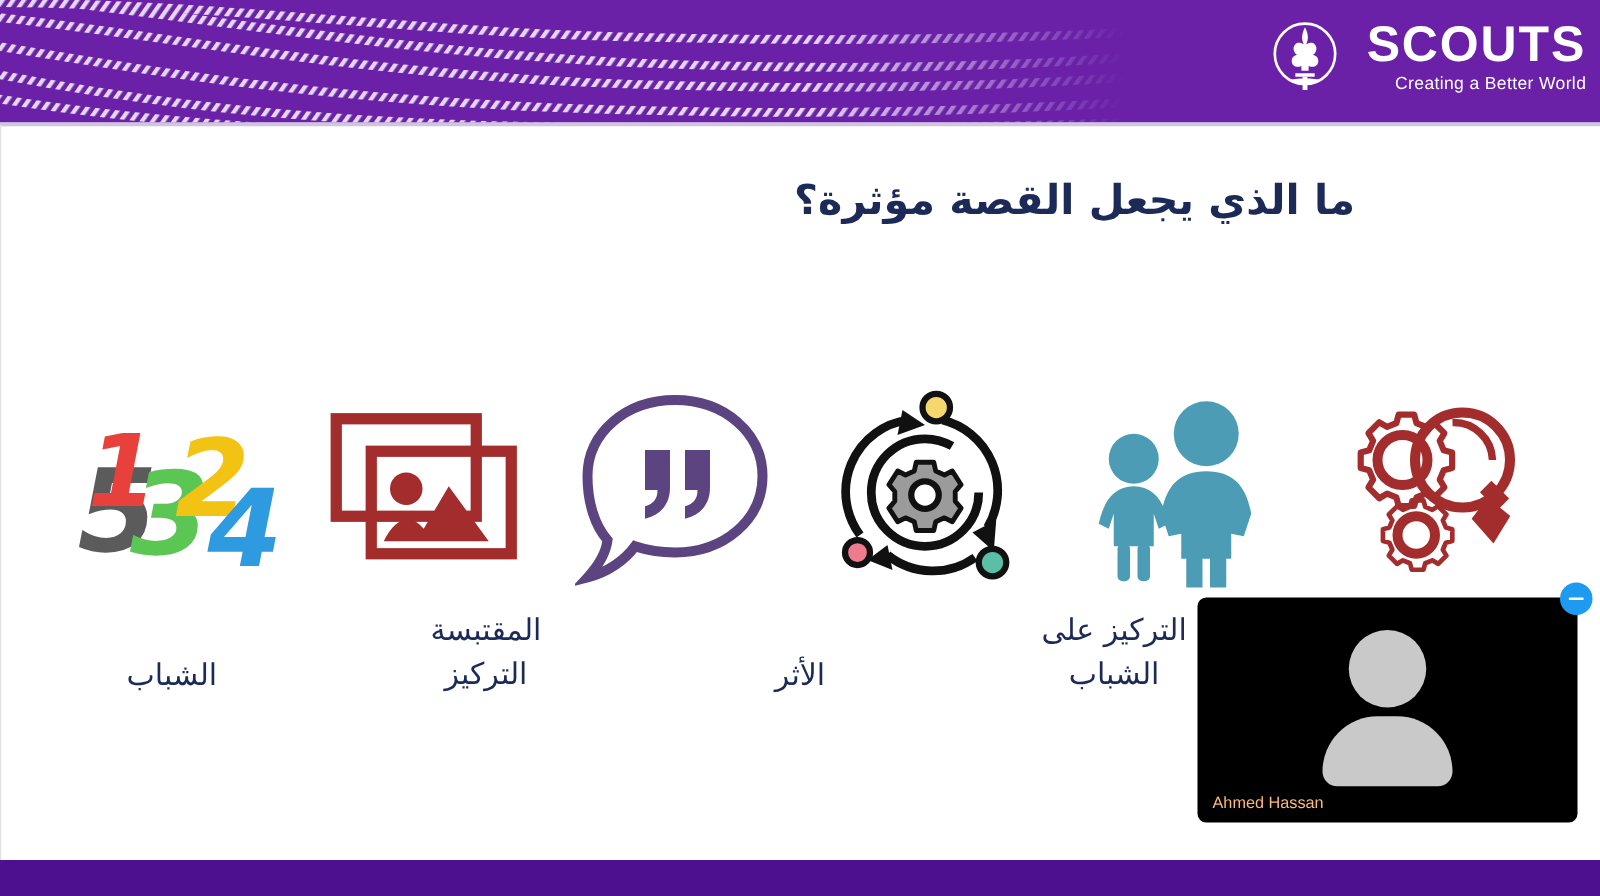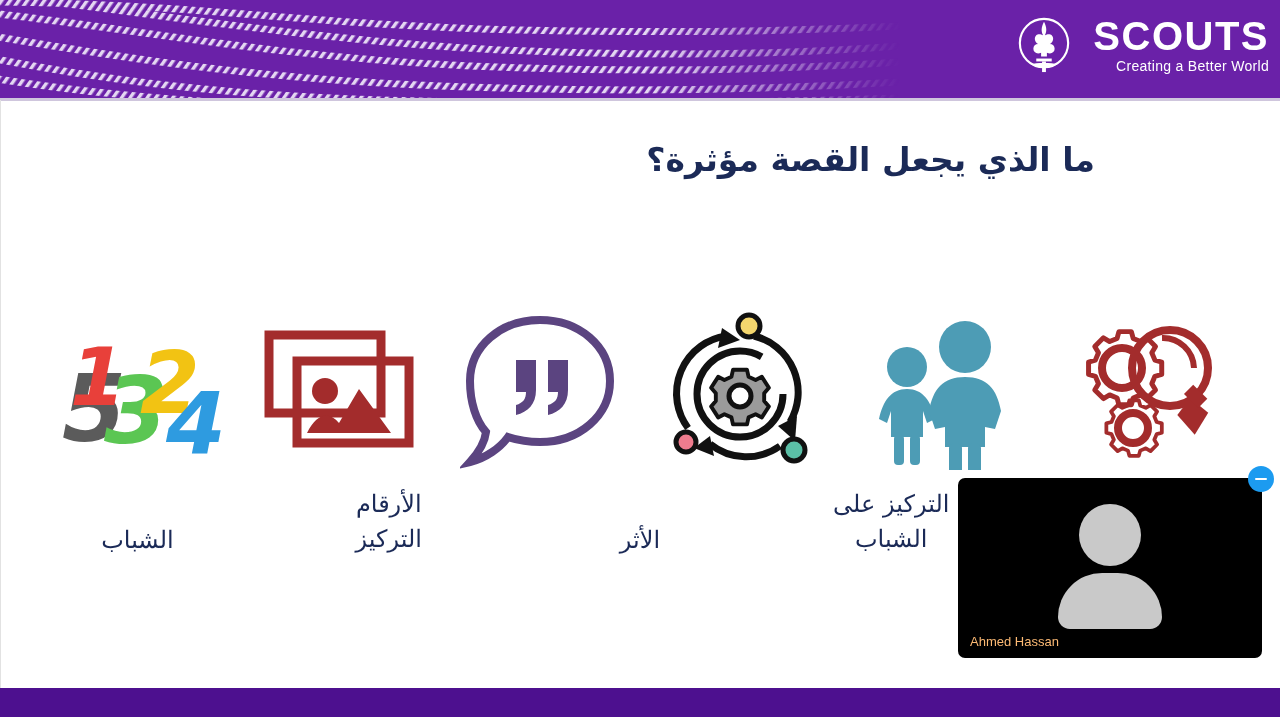--- a/index.html
+++ b/index.html
@@ -43,21 +43,21 @@
     color: #ffffff; font-size: 40px; font-weight: bold;
     letter-spacing: 1.5px; line-height: 40px;
     font-family: "Liberation Sans", sans-serif;
   }
   .logo-tag {
     color: #ffffff; font-size: 14px; line-height: 17px;
     letter-spacing: 0.3px; margin-top: 2px; margin-left: 31px;
   }
   
   .title {
-    position: absolute; top: 140px; right: 185px;
+    position: absolute; top: 140px; right: 196px;
     color: #1B2A57; font-size: 33px; font-weight: bold;
     direction: rtl; text-align: right;
     font-family: "DejaVu Sans", sans-serif;
     white-space: nowrap;
   }
   
   .row {
     position: absolute; left: 0; top: 275px;
     width: 1280px; height: 210px;
     display: flex; align-items: flex-end; justify-content: space-between;
@@ -270,21 +270,21 @@
         </svg>
       </div>
     </div>
   </div>
 
   <div class="captions">
     <div class="cap mid">
       <div>الشباب</div>
     </div>
     <div class="cap two">
-      <div>الأرقام</div>
+      <div>المقتبسة</div>
       <div>التركيز</div>
     </div>
     <div class="cap mid">
       <div>الأثر</div>
     </div>
     <div class="cap two">
       <div>التركيز على</div>
       <div>الشباب</div>
     </div>
     <div class="cap"></div>

